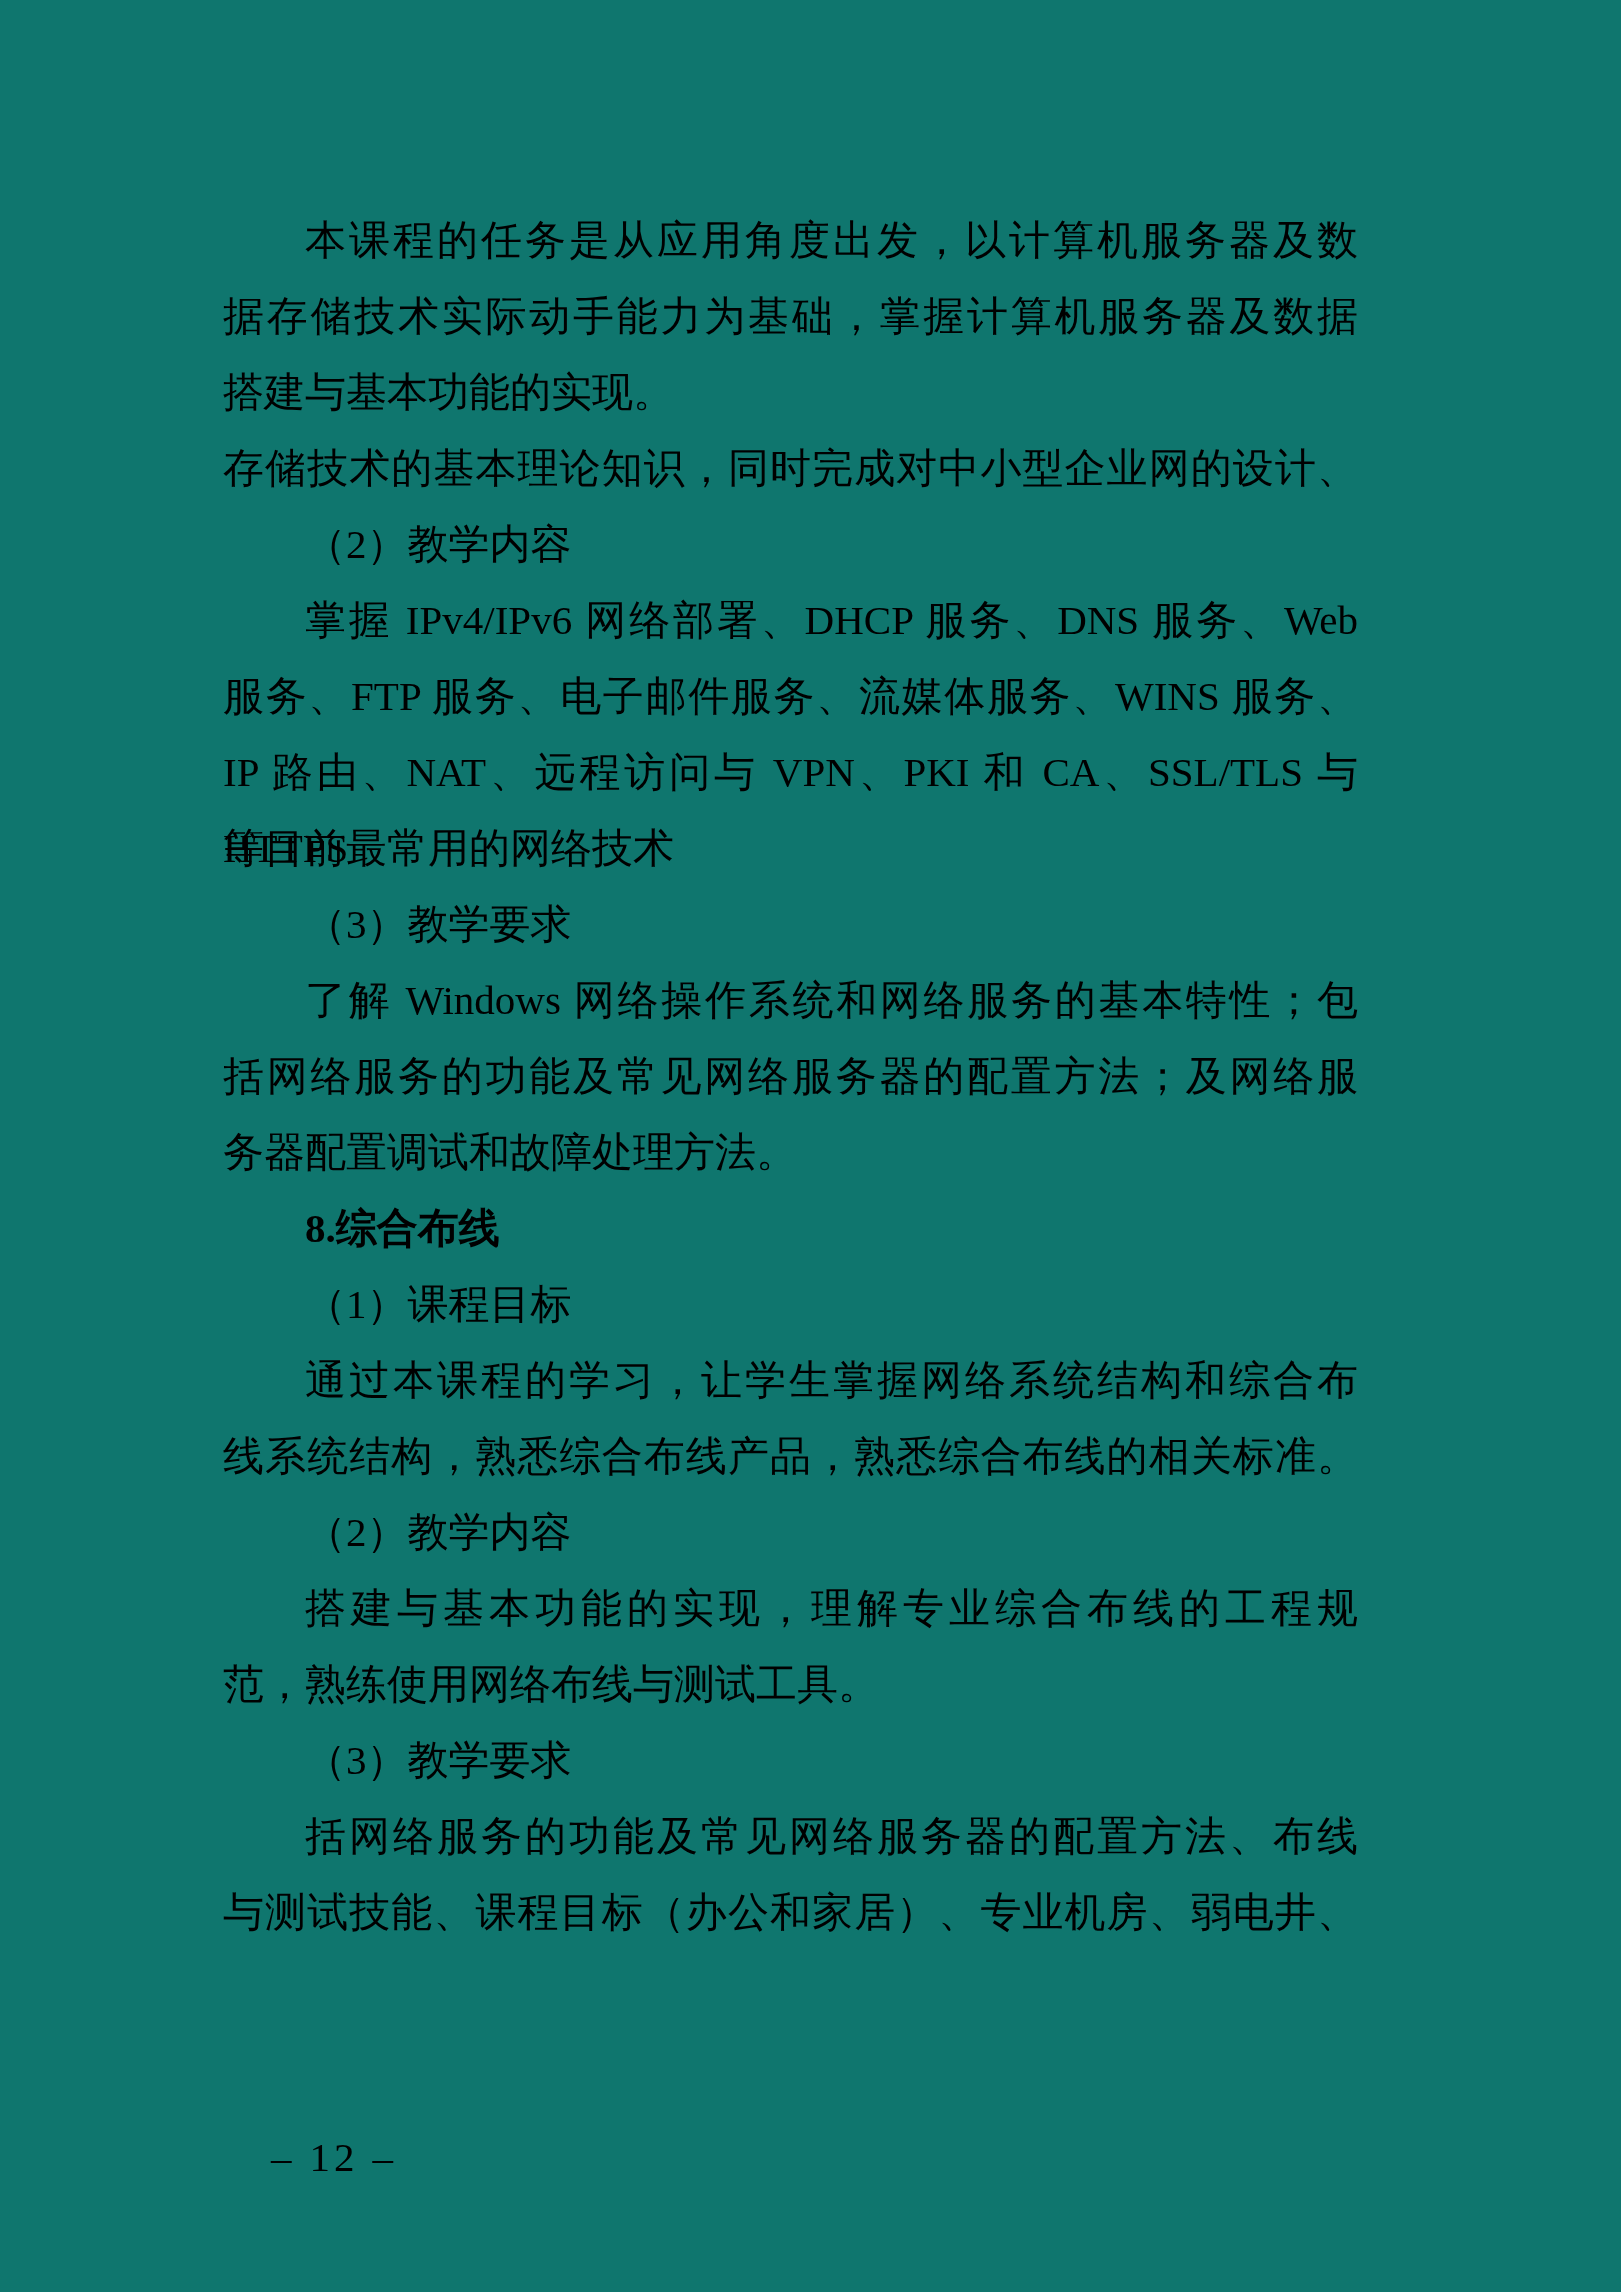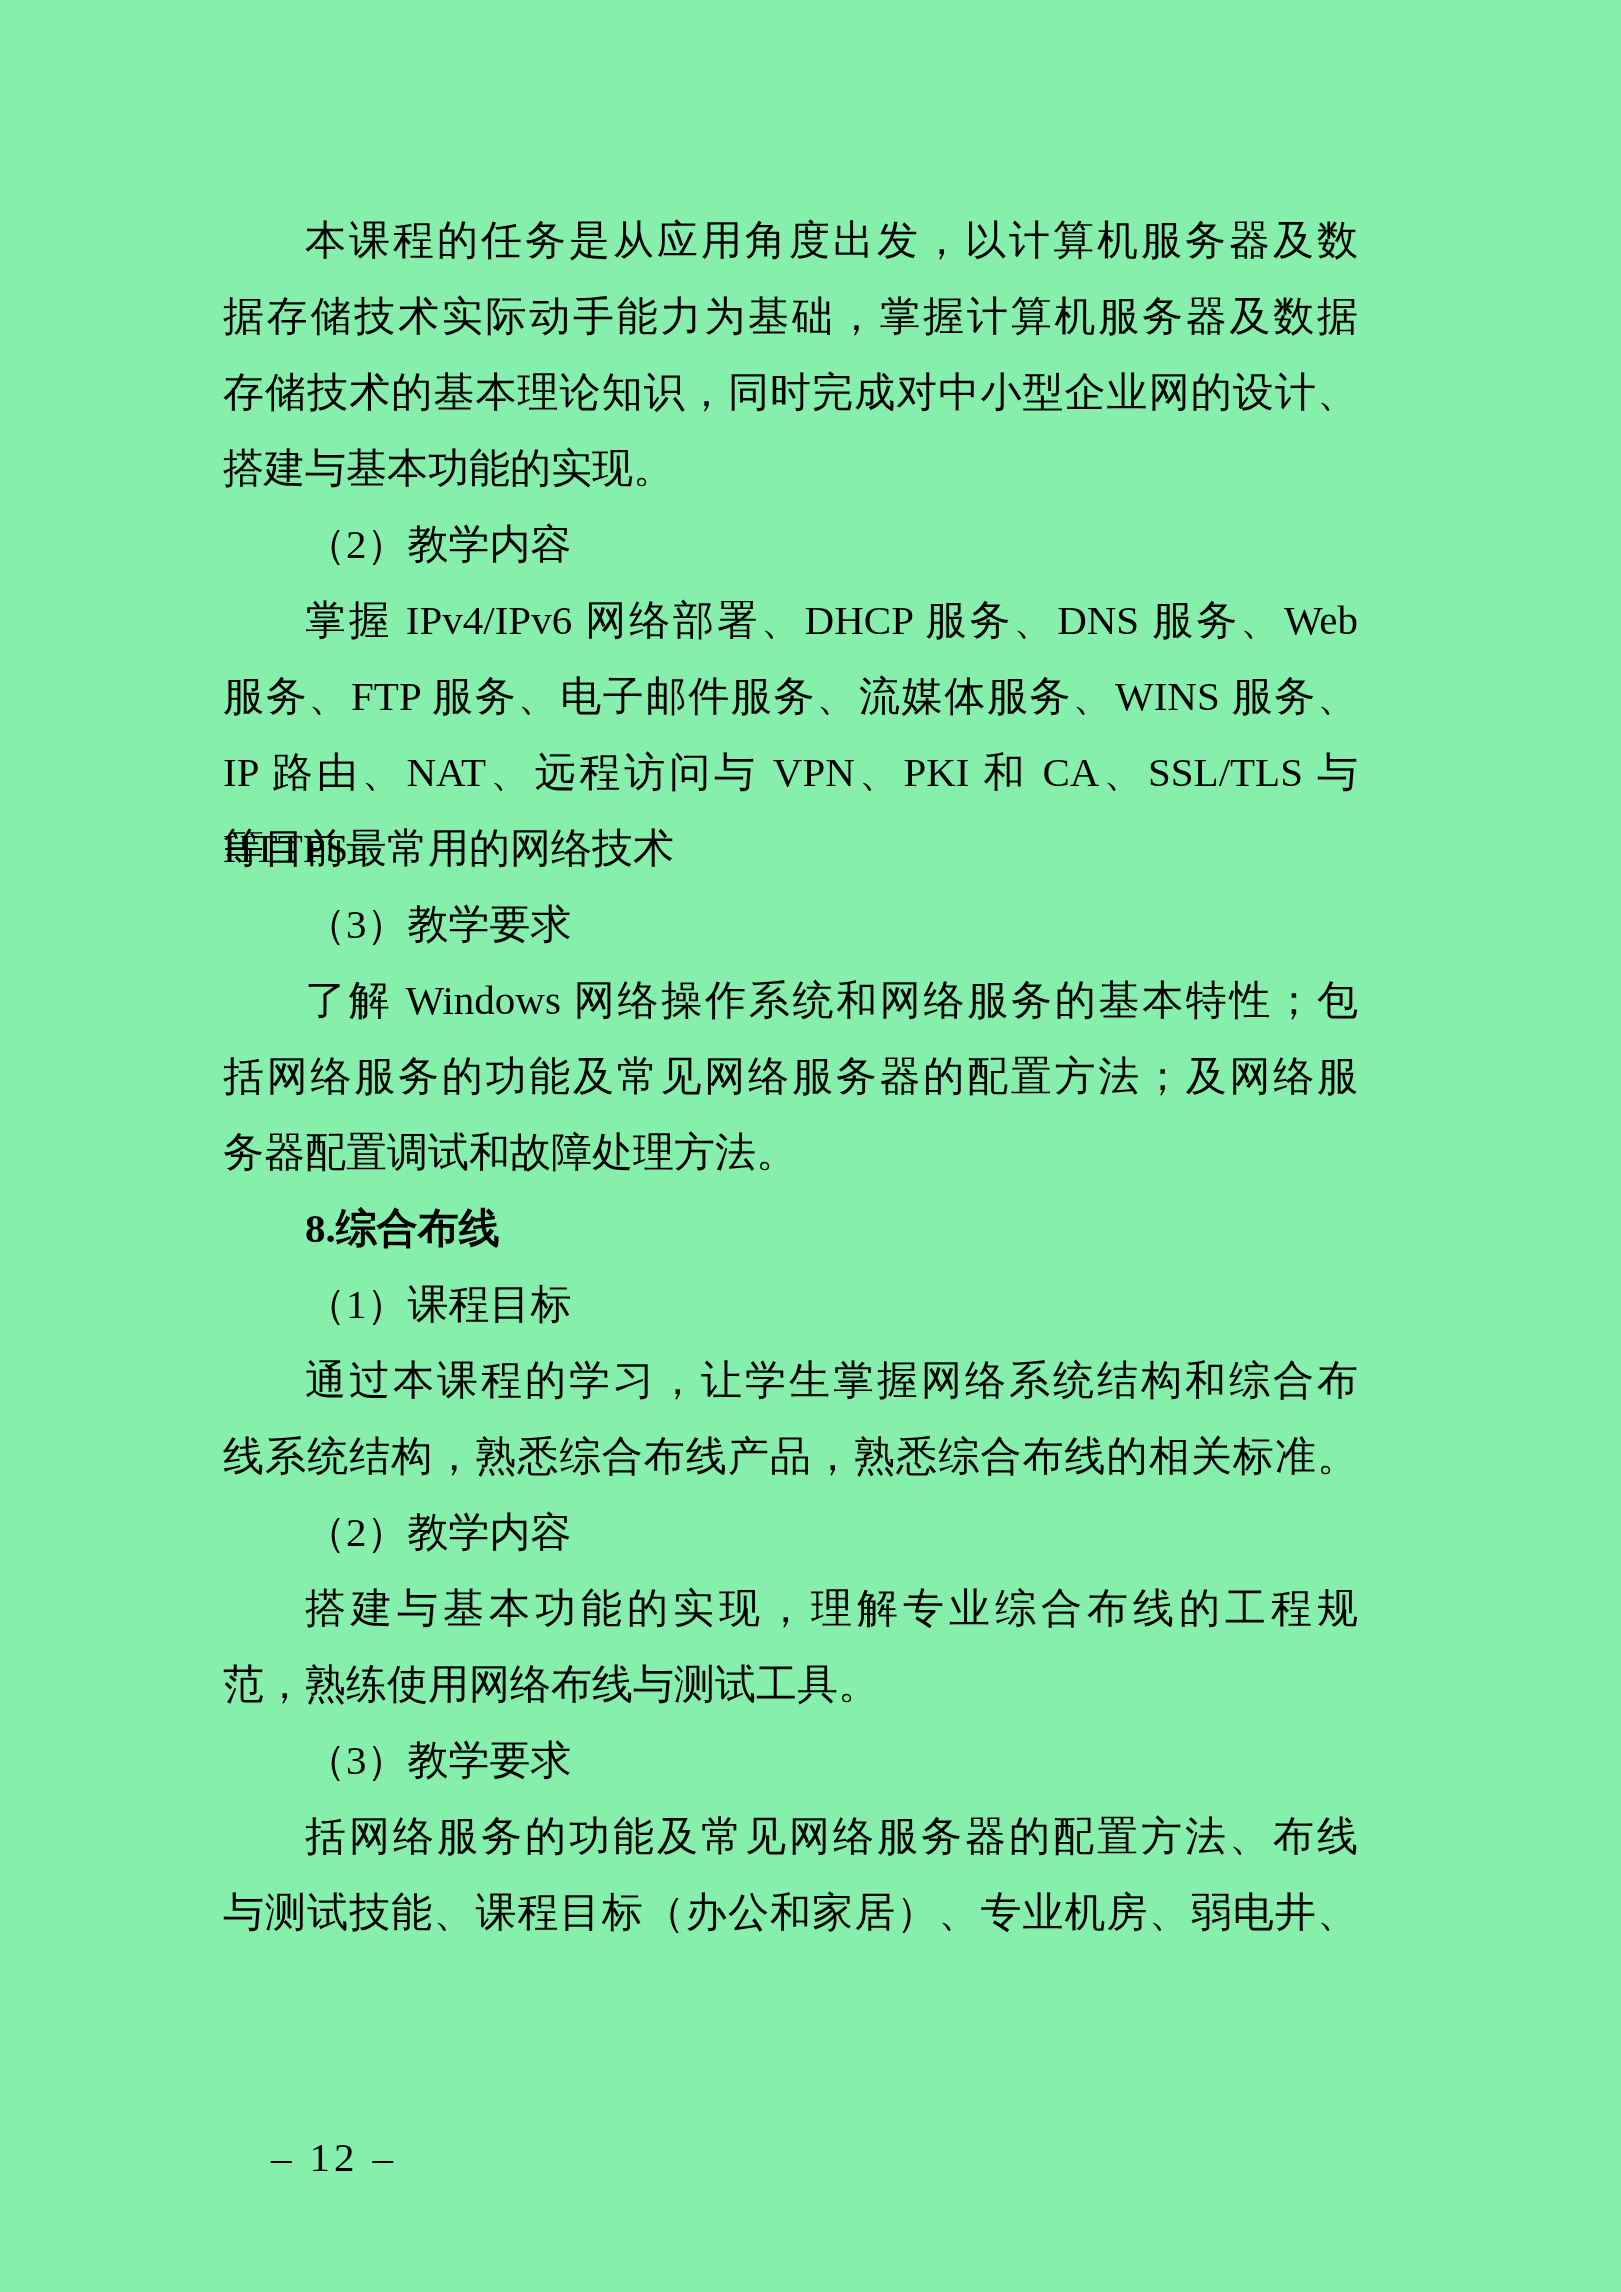--- a/index.html
+++ b/index.html
@@ -11,21 +11,21 @@
     height: 2293px;
     background: #ffffff;
     color: #000000;
     position: relative;
     overflow: hidden;
     font-family: "Liberation Serif", "DejaVu Serif", serif;
   }
   .page {
     position: absolute;
     inset: 0;
-    background: #86efac;
+    background: #0f766e;
   }
   .text-block {
     position: absolute;
     left: 223px;
     top: 202px;
     width: 1135px;
   }
   .line {
     height: 76px;
     line-height: 76px;
@@ -55,22 +55,22 @@
     margin-left: 48px;
   }
 </style>
 </head>
 <body>
 
 <div class="page">
   <div class="text-block" id="text-block">
       <div class="line fill indent">本课程的任务是从应用角度出发，以计算机服务器及数</div>
       <div class="line fill">据存储技术实际动手能力为基础，掌握计算机服务器及数据</div>
+      <div class="line">搭建与基本功能的实现。</div>
       <div class="line fill">存储技术的基本理论知识，同时完成对中小型企业网的设计、</div>
-      <div class="line">搭建与基本功能的实现。</div>
       <div class="line indent">（2）教学内容</div>
       <div class="line fill indent">掌握 IPv4/IPv6 网络部署、DHCP 服务、DNS 服务、Web</div>
       <div class="line fill">服务、FTP 服务、电子邮件服务、流媒体服务、WINS 服务、</div>
       <div class="line fill">IP 路由、NAT、远程访问与 VPN、PKI 和 CA、SSL/TLS 与 HTTPS</div>
       <div class="line">等目前最常用的网络技术</div>
       <div class="line indent">（3）教学要求</div>
       <div class="line fill indent">了解 Windows 网络操作系统和网络服务的基本特性；包</div>
       <div class="line fill">括网络服务的功能及常见网络服务器的配置方法；及网络服</div>
       <div class="line">务器配置调试和故障处理方法。</div>
       <div class="line indent bold">8.综合布线</div>

